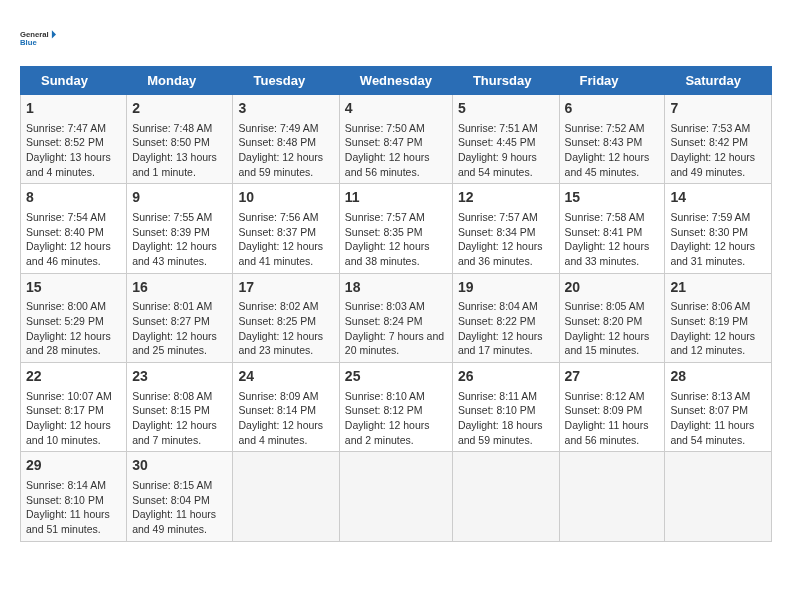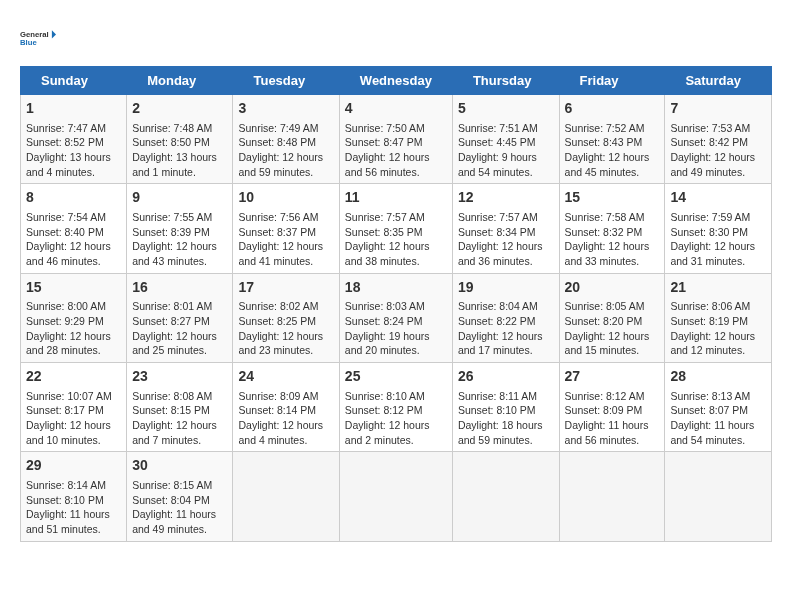--- a/index.html
+++ b/index.html
@@ -154,44 +154,44 @@
         <td><span class="day-num">11</span>
 <span>Sunrise: 7:57 AM</span><br>
 <span>Sunset: 8:35 PM</span><br>
 <span>Daylight: 12 hours and 38 minutes.</span></td>
         <td><span class="day-num">12</span>
 <span>Sunrise: 7:57 AM</span><br>
 <span>Sunset: 8:34 PM</span><br>
 <span>Daylight: 12 hours and 36 minutes.</span></td>
         <td><span class="day-num">15</span>
 <span>Sunrise: 7:58 AM</span><br>
-<span>Sunset: 8:32 PM</span><br>
+<span>Sunset: 8:41 PM</span><br>
 <span>Daylight: 12 hours and 33 minutes.</span></td>
         <td><span class="day-num">14</span>
 <span>Sunrise: 7:59 AM</span><br>
 <span>Sunset: 8:30 PM</span><br>
 <span>Daylight: 12 hours and 31 minutes.</span></td>
       </tr>
       <tr>
         <td><span class="day-num">15</span>
 <span>Sunrise: 8:00 AM</span><br>
-<span>Sunset: 9:29 PM</span><br>
+<span>Sunset: 5:29 PM</span><br>
 <span>Daylight: 12 hours and 28 minutes.</span></td>
         <td><span class="day-num">16</span>
 <span>Sunrise: 8:01 AM</span><br>
 <span>Sunset: 8:27 PM</span><br>
 <span>Daylight: 12 hours and 25 minutes.</span></td>
         <td><span class="day-num">17</span>
 <span>Sunrise: 8:02 AM</span><br>
 <span>Sunset: 8:25 PM</span><br>
 <span>Daylight: 12 hours and 23 minutes.</span></td>
         <td><span class="day-num">18</span>
 <span>Sunrise: 8:03 AM</span><br>
 <span>Sunset: 8:24 PM</span><br>
-<span>Daylight: 19 hours and 20 minutes.</span></td>
+<span>Daylight: 7 hours and 20 minutes.</span></td>
         <td><span class="day-num">19</span>
 <span>Sunrise: 8:04 AM</span><br>
 <span>Sunset: 8:22 PM</span><br>
 <span>Daylight: 12 hours and 17 minutes.</span></td>
         <td><span class="day-num">20</span>
 <span>Sunrise: 8:05 AM</span><br>
 <span>Sunset: 8:20 PM</span><br>
 <span>Daylight: 12 hours and 15 minutes.</span></td>
         <td><span class="day-num">21</span>
 <span>Sunrise: 8:06 AM</span><br>

